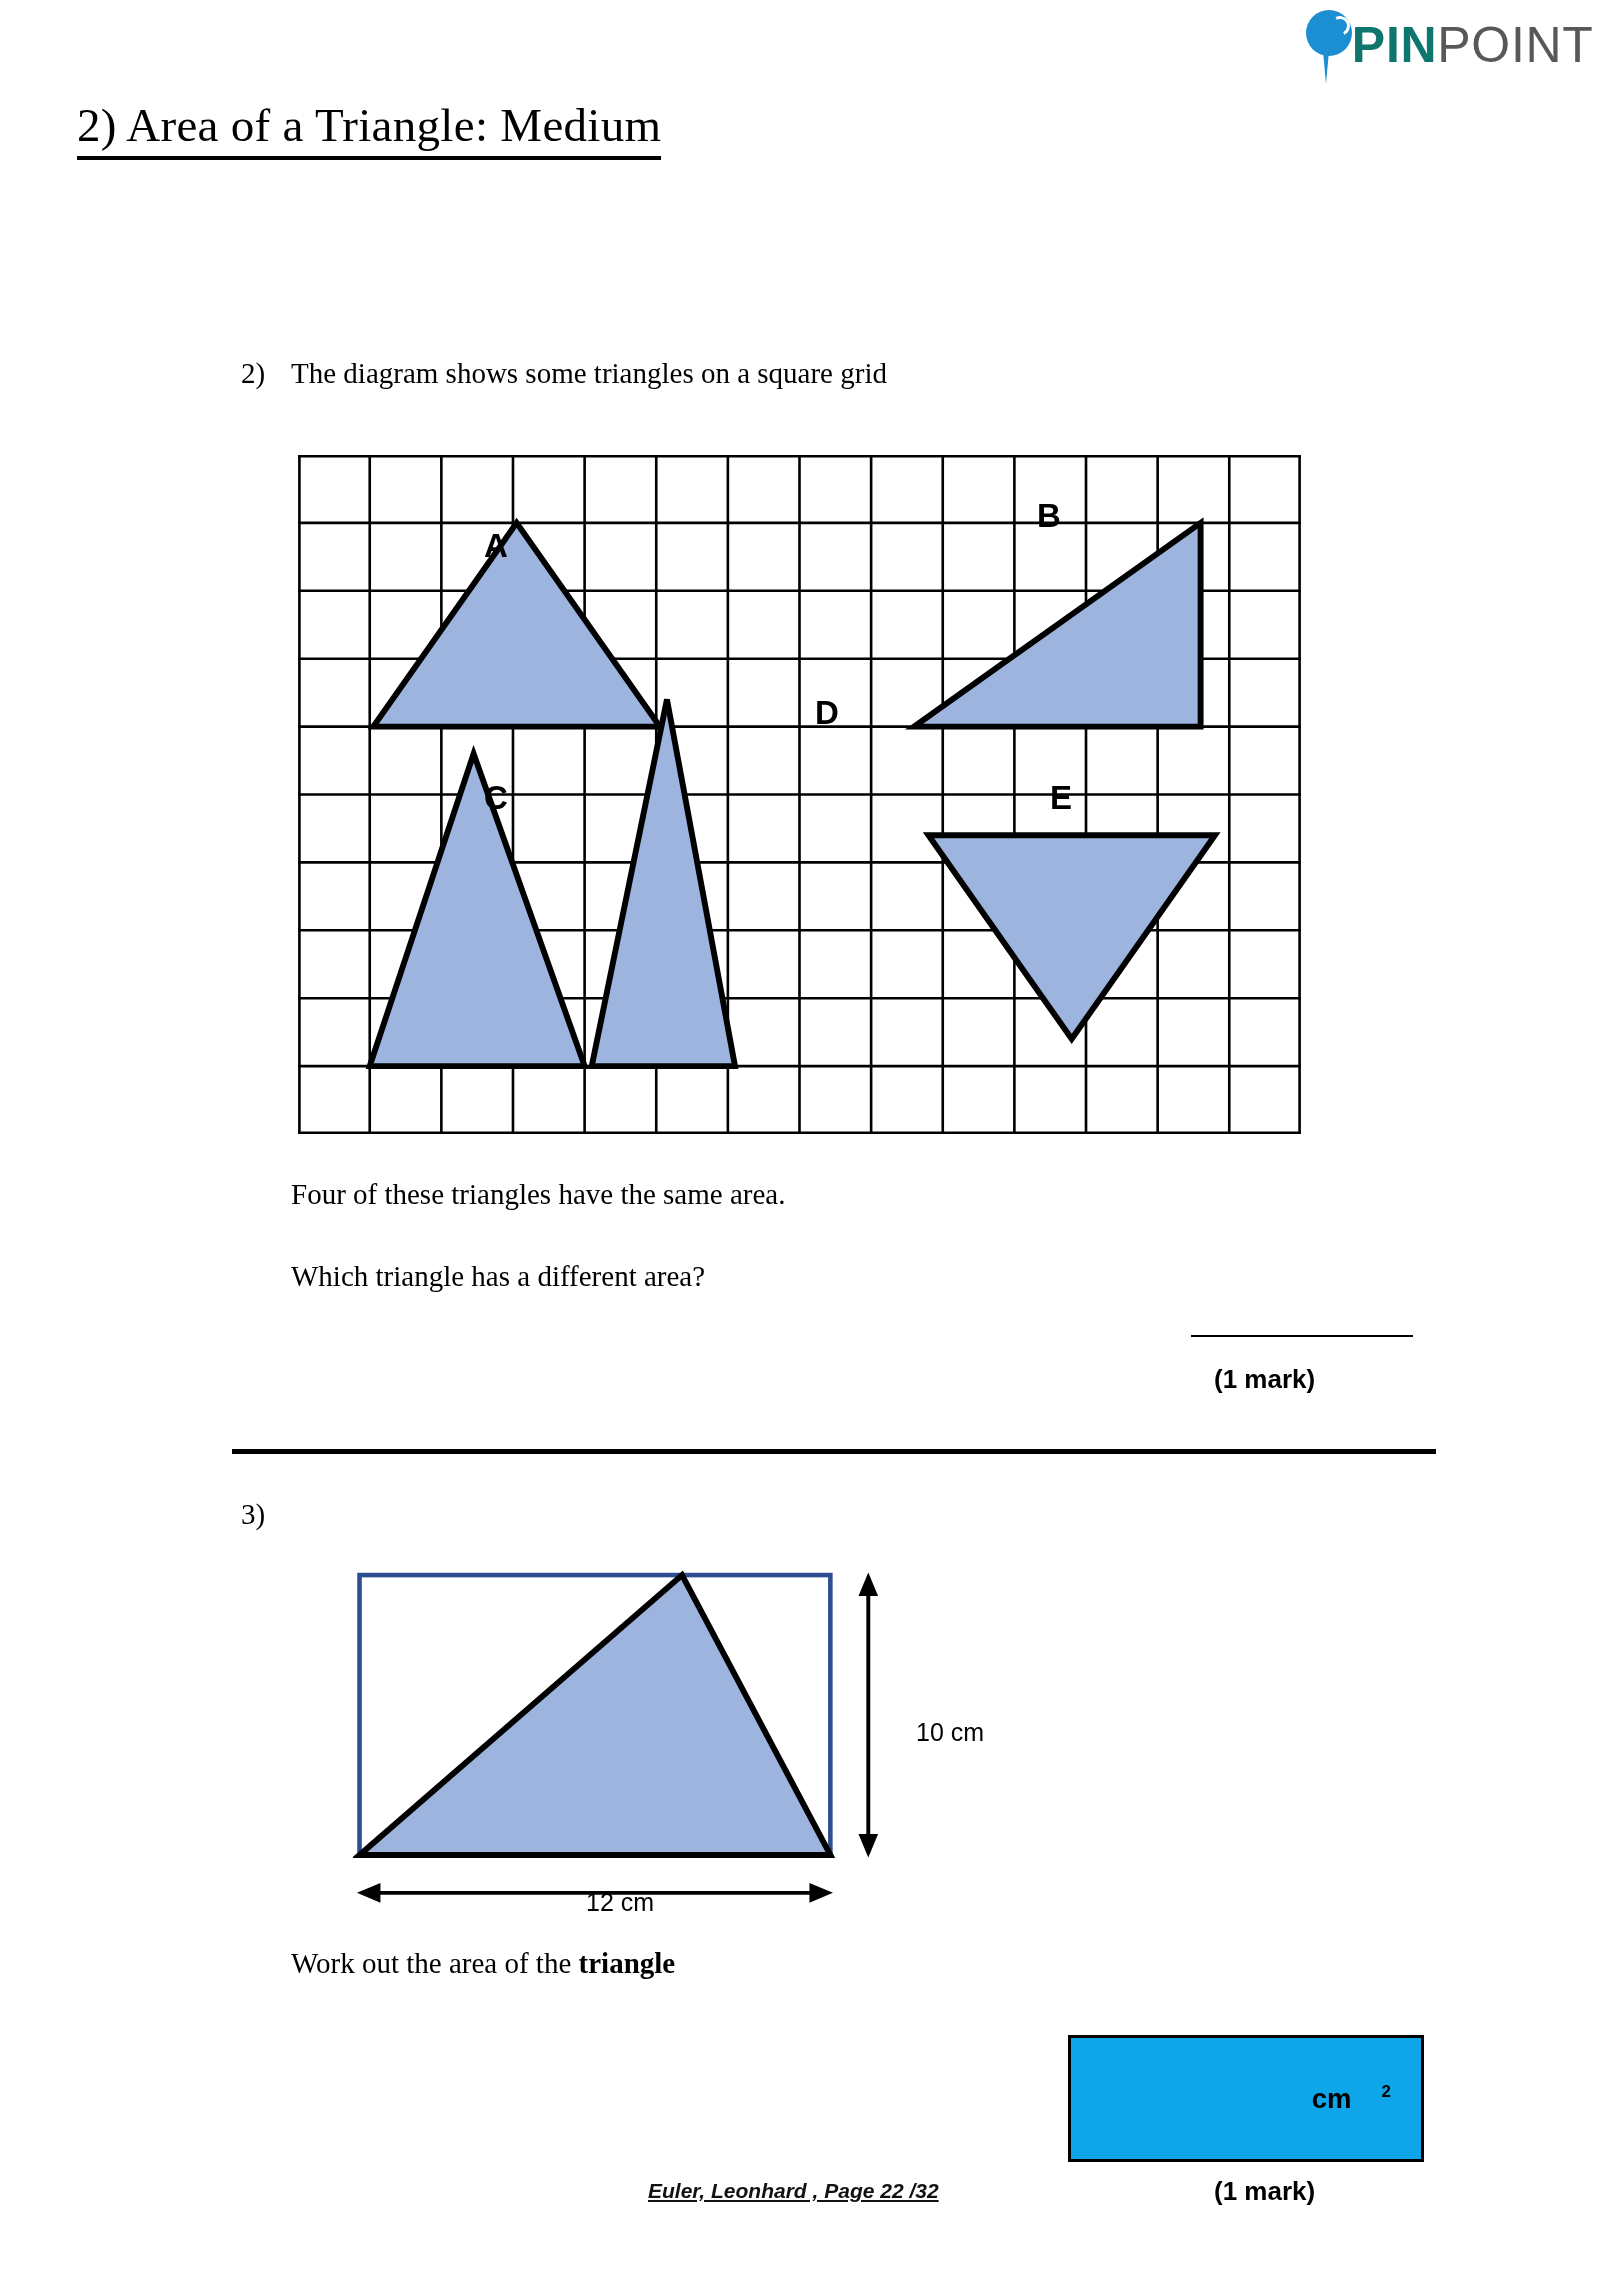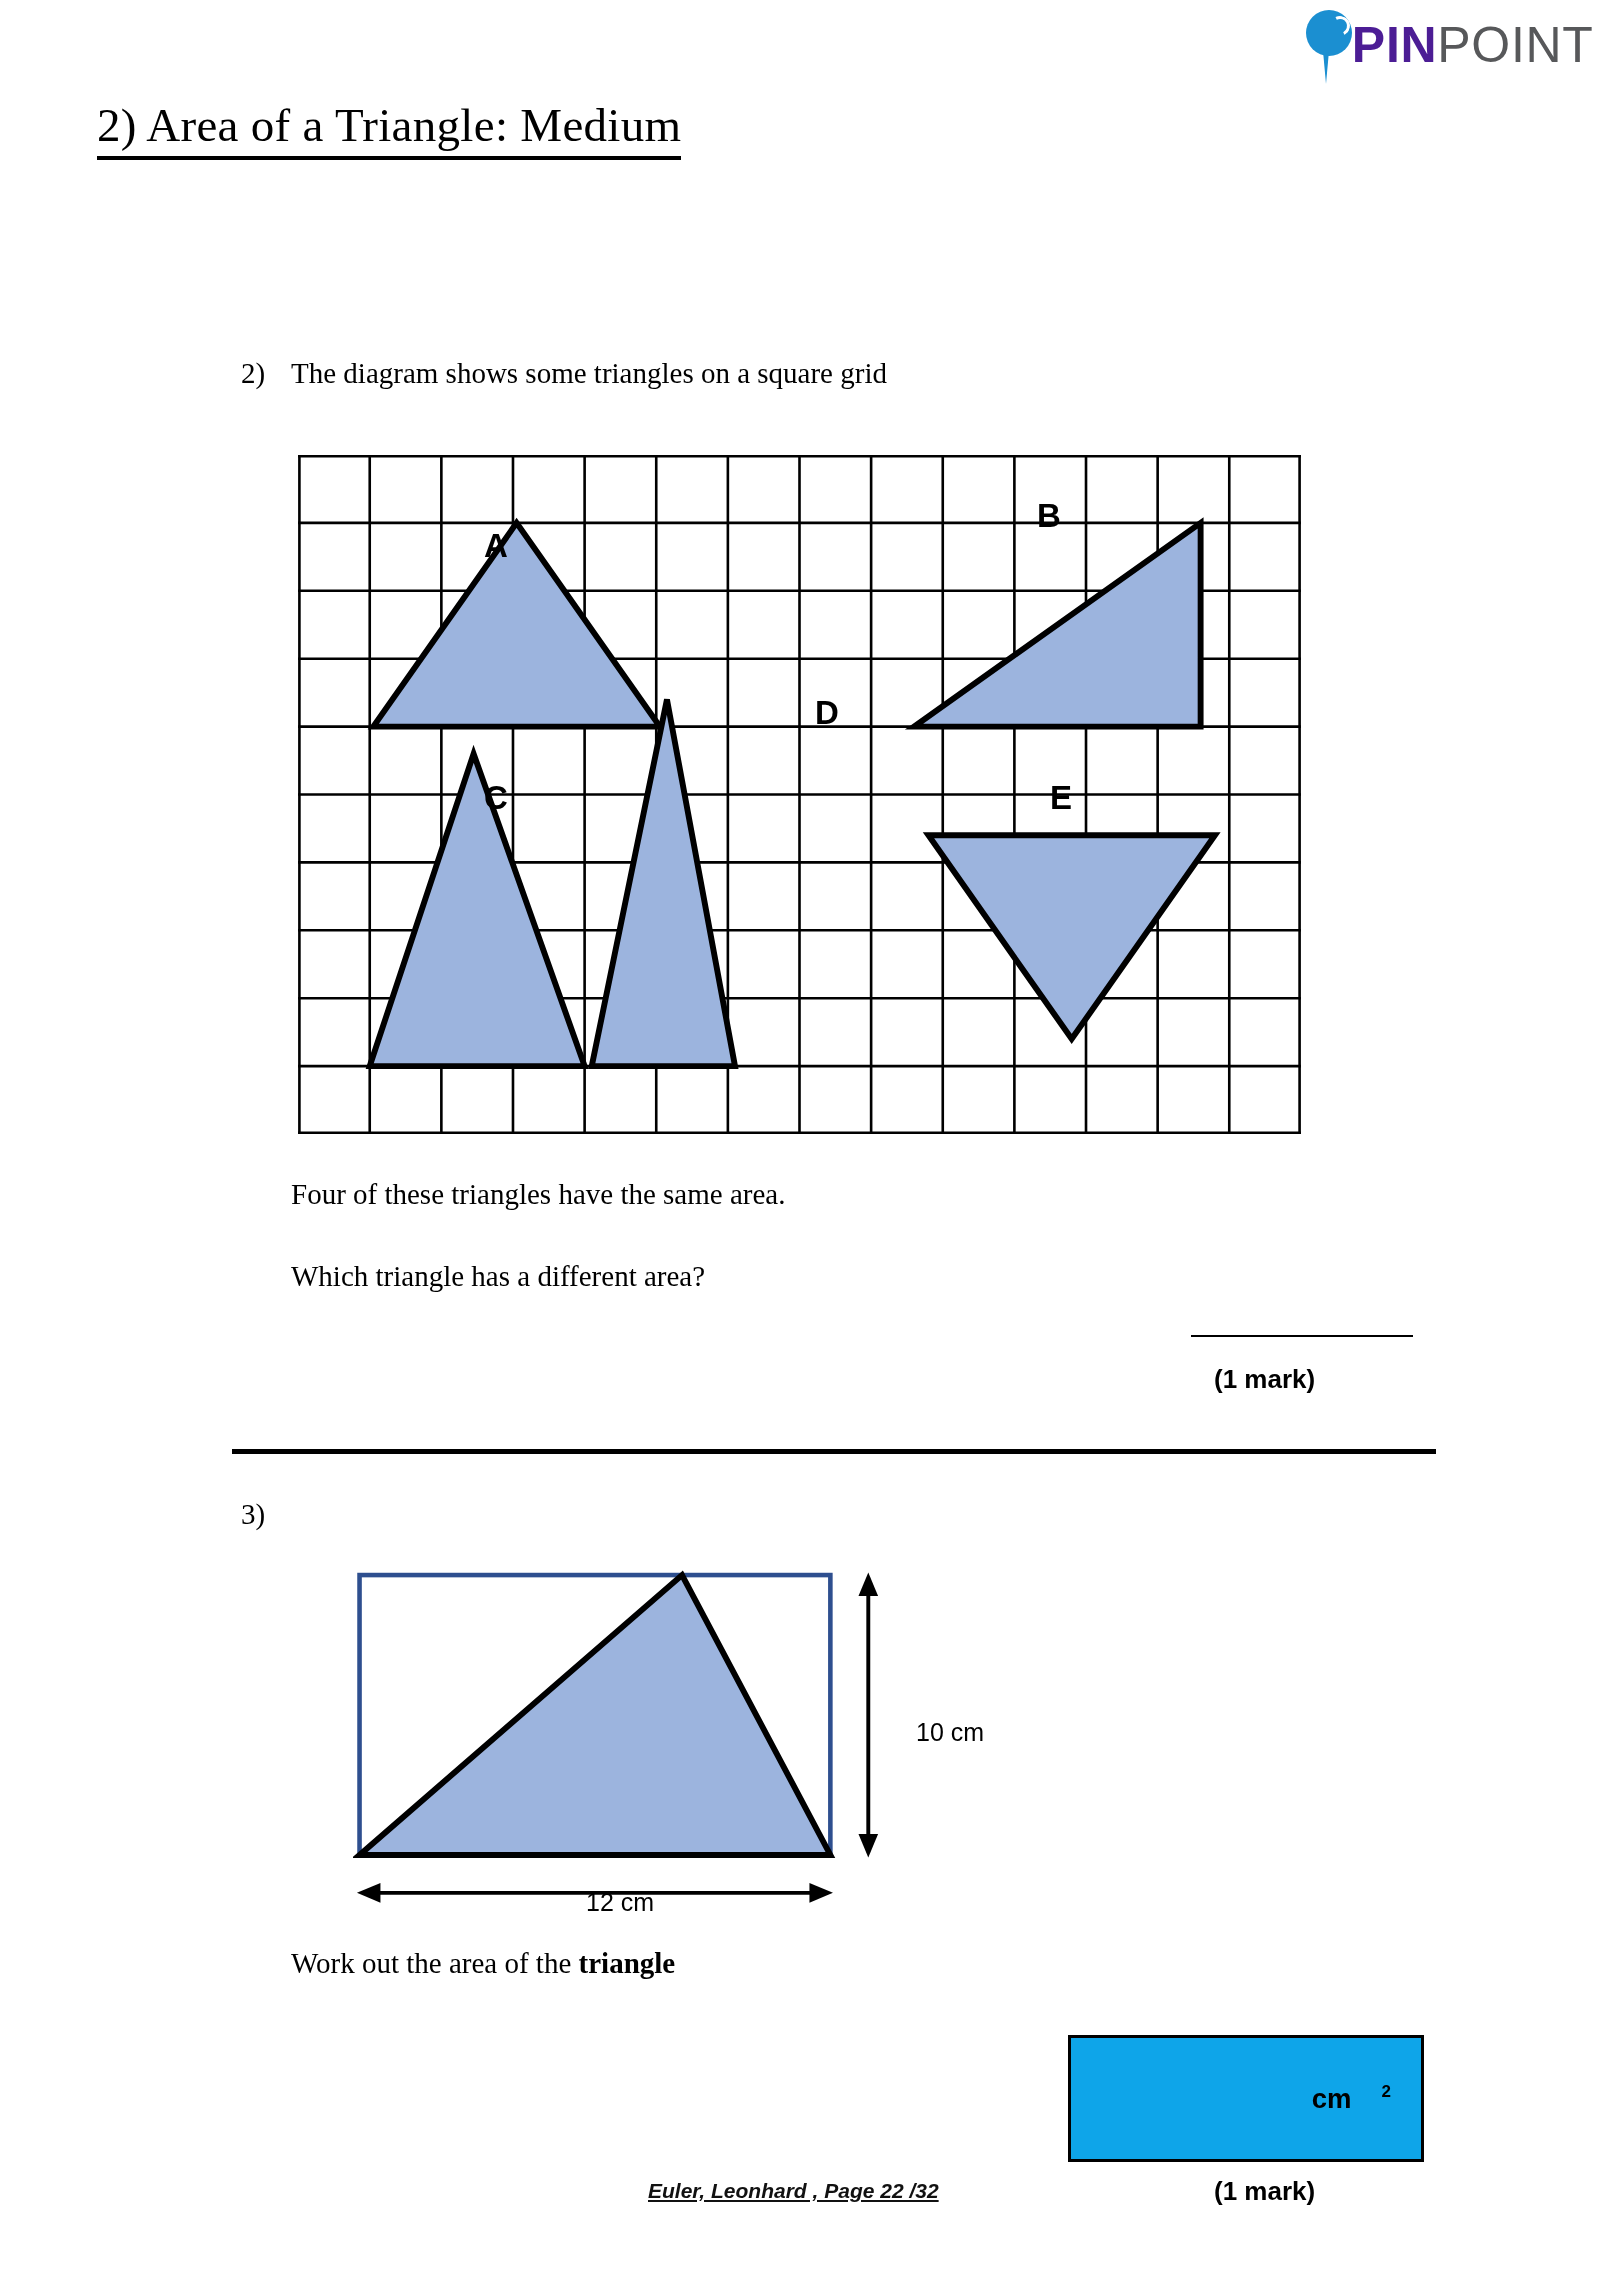--- a/index.html
+++ b/index.html
@@ -23,29 +23,29 @@
     position:absolute; top:9.2px; left:29px; width:14.4px; height:14.4px;
     border-radius:50%; border:3.3px solid #ffffff; border-left-color:transparent;
     border-bottom-color:transparent; transform:rotate(18deg);
   }
   .logo-pin .needle {
     position:absolute; top:44px; left:22px; width:0; height:0;
     border-left:3.9px solid transparent; border-right:3.9px solid transparent;
     border-top:33px solid #1b8fd1;
   }
   .logo-text { font-family:"Liberation Sans", sans-serif; font-size:50px; letter-spacing:0.7px; line-height:1; }
-  .logo-text .a { color:#4c1d95; font-weight:700;margin-top:8px; }
+  .logo-text .a { color:#0f766e; font-weight:700;margin-top:8px; }
   .logo-text .b { color:#57585a; font-weight:400;margin-top:17px; }
 
   
   .title {
     position:absolute; left:77px; top:98px;
     font-size:47px; letter-spacing:0.3px;
     border-bottom:4.6px solid #000; padding-bottom:3.9px;
-    display:inline-block; line-height:1.15;margin-left:20px;
+    display:inline-block; line-height:1.15;
   }
 
   
   .qnum { position:absolute; font-size:29px; }
   .qtext { position:absolute; font-size:29px; }
   .body-text { position:absolute; font-size:29px; }
   .body-text b { font-weight:700; }
 
   
   #grid-wrap { position:absolute; left:298px; top:455px; width:1003px; height:679px; }

